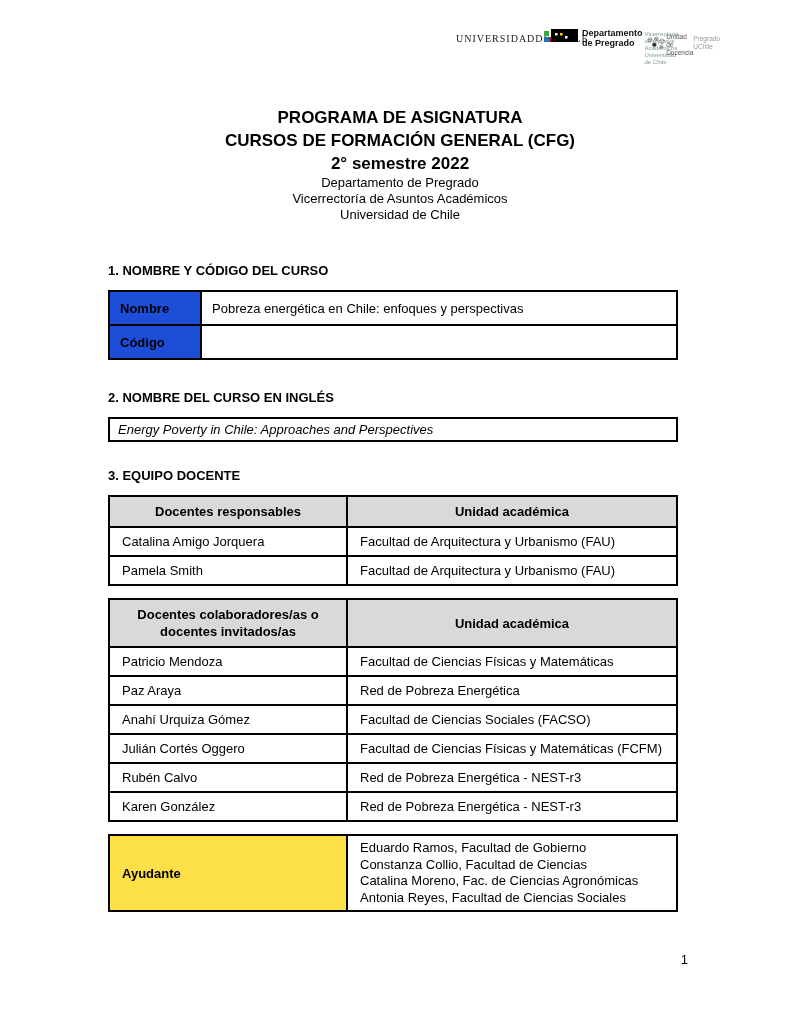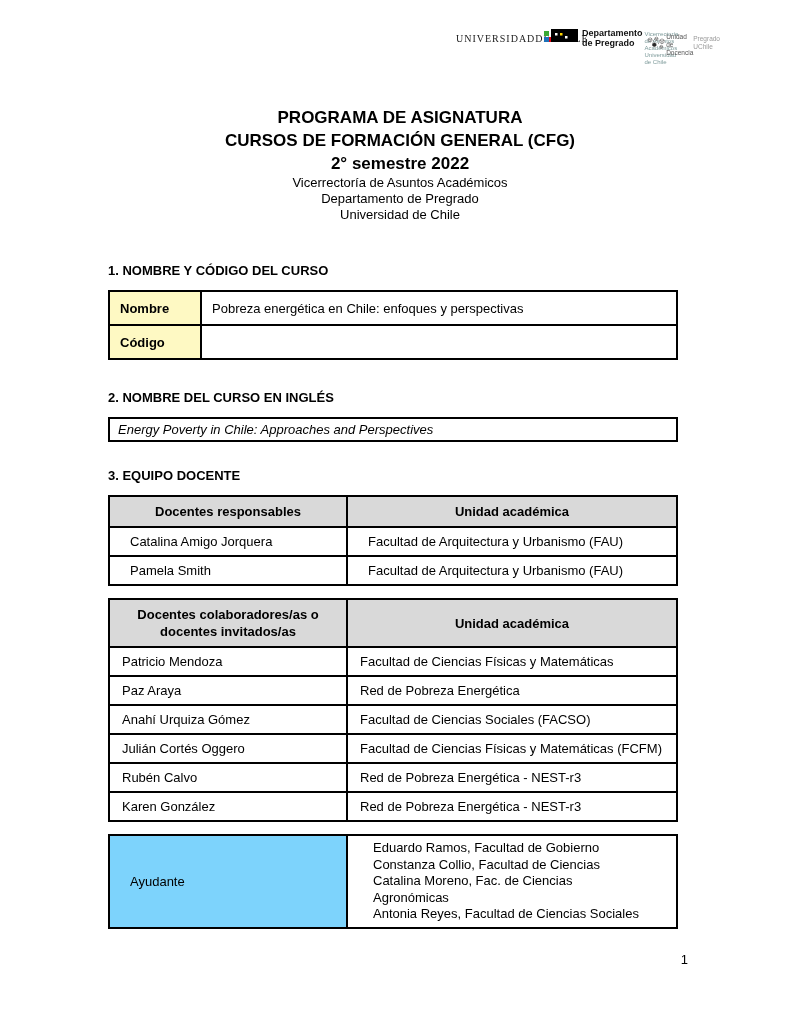--- a/index.html
+++ b/index.html
@@ -30,36 +30,36 @@
   .t-sub  { font-size:13px; line-height:16px; }
 
   
   .content { margin-left:108px; width:570px; }
   .sec-heading { font-size:13px; font-weight:700; }
   .h-s1 { margin-top:40px; }
   .h-s2 { margin-top:30px; }
   .h-s3 { margin-top:26px; }
 
   table.tbl { border-collapse:collapse; width:570px; table-layout:fixed; margin-top:12px; background:#fff; }
-  .tbl td { border:2px solid #000; font-size:13px; padding:6px 20px; vertical-align:middle; word-wrap:break-word; }
+  .tbl td { border:2px solid #000; font-size:13px; padding:6px 12px; vertical-align:middle; word-wrap:break-word; }
 
   .tbl-name td { padding:8px 10px; height:34px; }
-  .label-cell { background:#fef9c3; font-weight:700; }
+  .label-cell { background:#1d4ed8; font-weight:700; }
 
   .tbl-eng td { font-style:italic; padding:3px 8px; }
 
   .head-cell { background:#d9d9d9; font-weight:700; text-align:center; line-height:17px; padding:4px 6px; }
   .tbl-resp td.data { height:24px; }
   .tbl-colab { margin-top:18px; }
   .tbl-colab td.data { height:25px; padding:6px 12px; }
   .cell-justify { text-align:justify; }
 
   .tbl-ayud { margin-top:18px; }
-  .ayud-label { background:#7dd3fc; font-weight:400; vertical-align:middle;margin-left:20px; }
-  .ayud-lines { padding:4px 25px !important;margin-left:25px; }
+  .ayud-label { background:#fde047; font-weight:700; vertical-align:middle;margin-left:20px; }
+  .ayud-lines { padding:4px 12px !important;margin-left:25px; }
   .ayud-lines div { line-height:16.5px; font-size:13px; }
 
   .page-number { position:absolute; top:952px; right:112px; font-size:13px; color:#000; }
 </style>
 </head>
 <body>
 
 <div class="page">
 
   <div class="logos">
@@ -116,22 +116,22 @@
       </svg>
       <div class="doc-text1">Unidad de Docencia</div>
       <div class="doc-text2">Pregrado UChile</div>
     </div>
   </div>
 
   <div class="title-block">
     <div class="t-main">PROGRAMA DE ASIGNATURA</div>
     <div class="t-main">CURSOS DE FORMACIÓN GENERAL (CFG)</div>
     <div class="t-main">2° semestre 2022</div>
+    <div class="t-sub">Departamento de Pregrado</div>
     <div class="t-sub">Vicerrectoría de Asuntos Académicos</div>
-    <div class="t-sub">Departamento de Pregrado</div>
     <div class="t-sub">Universidad de Chile</div>
   </div>
 
   <div class="content">
 
     <div class="sec-heading h-s1">1. NOMBRE Y CÓDIGO DEL CURSO</div>
     <table class="tbl tbl-name">
       <colgroup>
           <col style="width:92px">
           <col>

